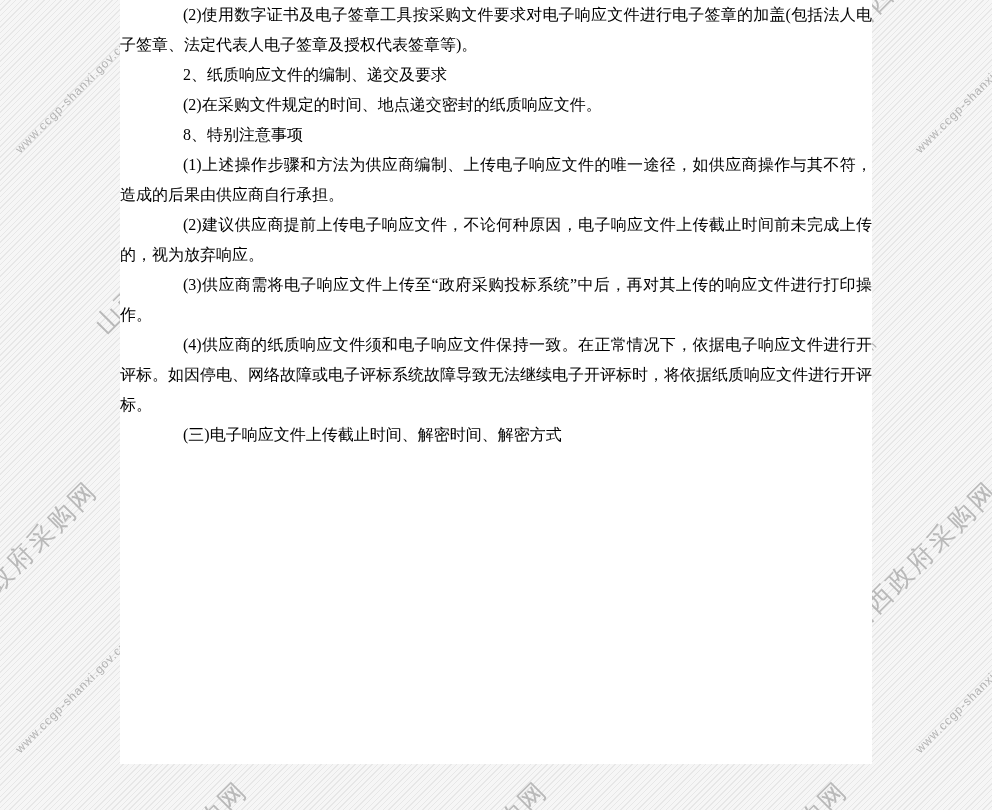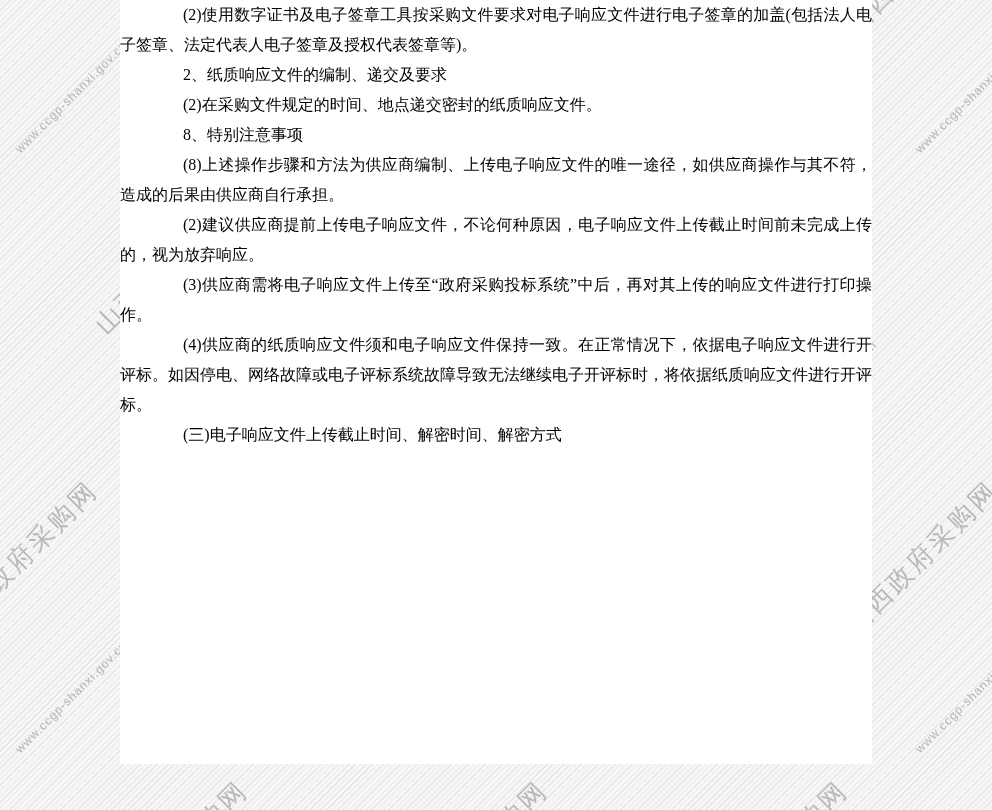--- a/index.html
+++ b/index.html
@@ -97,18 +97,18 @@
     <span class="wm-name" style="left: 370px; top: 840px;">山西政府采购网</span>
     <span class="wm-name" style="left: 670px; top: 840px;">山西政府采购网</span>
     <span class="wm-name" style="left: 970px; top: 840px;">山西政府采购网</span>
   </div>
 
 <div class="doc-page">
   <p>(2)使用数字证书及电子签章工具按采购文件要求对电子响应文件进行电子签章的加盖(包括法人电子签章、法定代表人电子签章及授权代表签章等)。</p>
   <p>2、纸质响应文件的编制、递交及要求</p>
   <p>(2)在采购文件规定的时间、地点递交密封的纸质响应文件。</p>
   <p>8、特别注意事项</p>
-  <p>(8)上述操作步骤和方法为供应商编制、上传电子响应文件的唯一途径，如供应商操作与其不符，造成的后果由供应商自行承担。</p>
+  <p>(1)上述操作步骤和方法为供应商编制、上传电子响应文件的唯一途径，如供应商操作与其不符，造成的后果由供应商自行承担。</p>
   <p>(2)建议供应商提前上传电子响应文件，不论何种原因，电子响应文件上传截止时间前未完成上传的，视为放弃响应。</p>
   <p>(3)供应商需将电子响应文件上传至“政府采购投标系统”中后，再对其上传的响应文件进行打印操作。</p>
   <p>(4)供应商的纸质响应文件须和电子响应文件保持一致。在正常情况下，依据电子响应文件进行开评标。如因停电、网络故障或电子评标系统故障导致无法继续电子开评标时，将依据纸质响应文件进行开评标。</p>
   <p>(三)电子响应文件上传截止时间、解密时间、解密方式</p>
 </div>
 
 </body></html>

